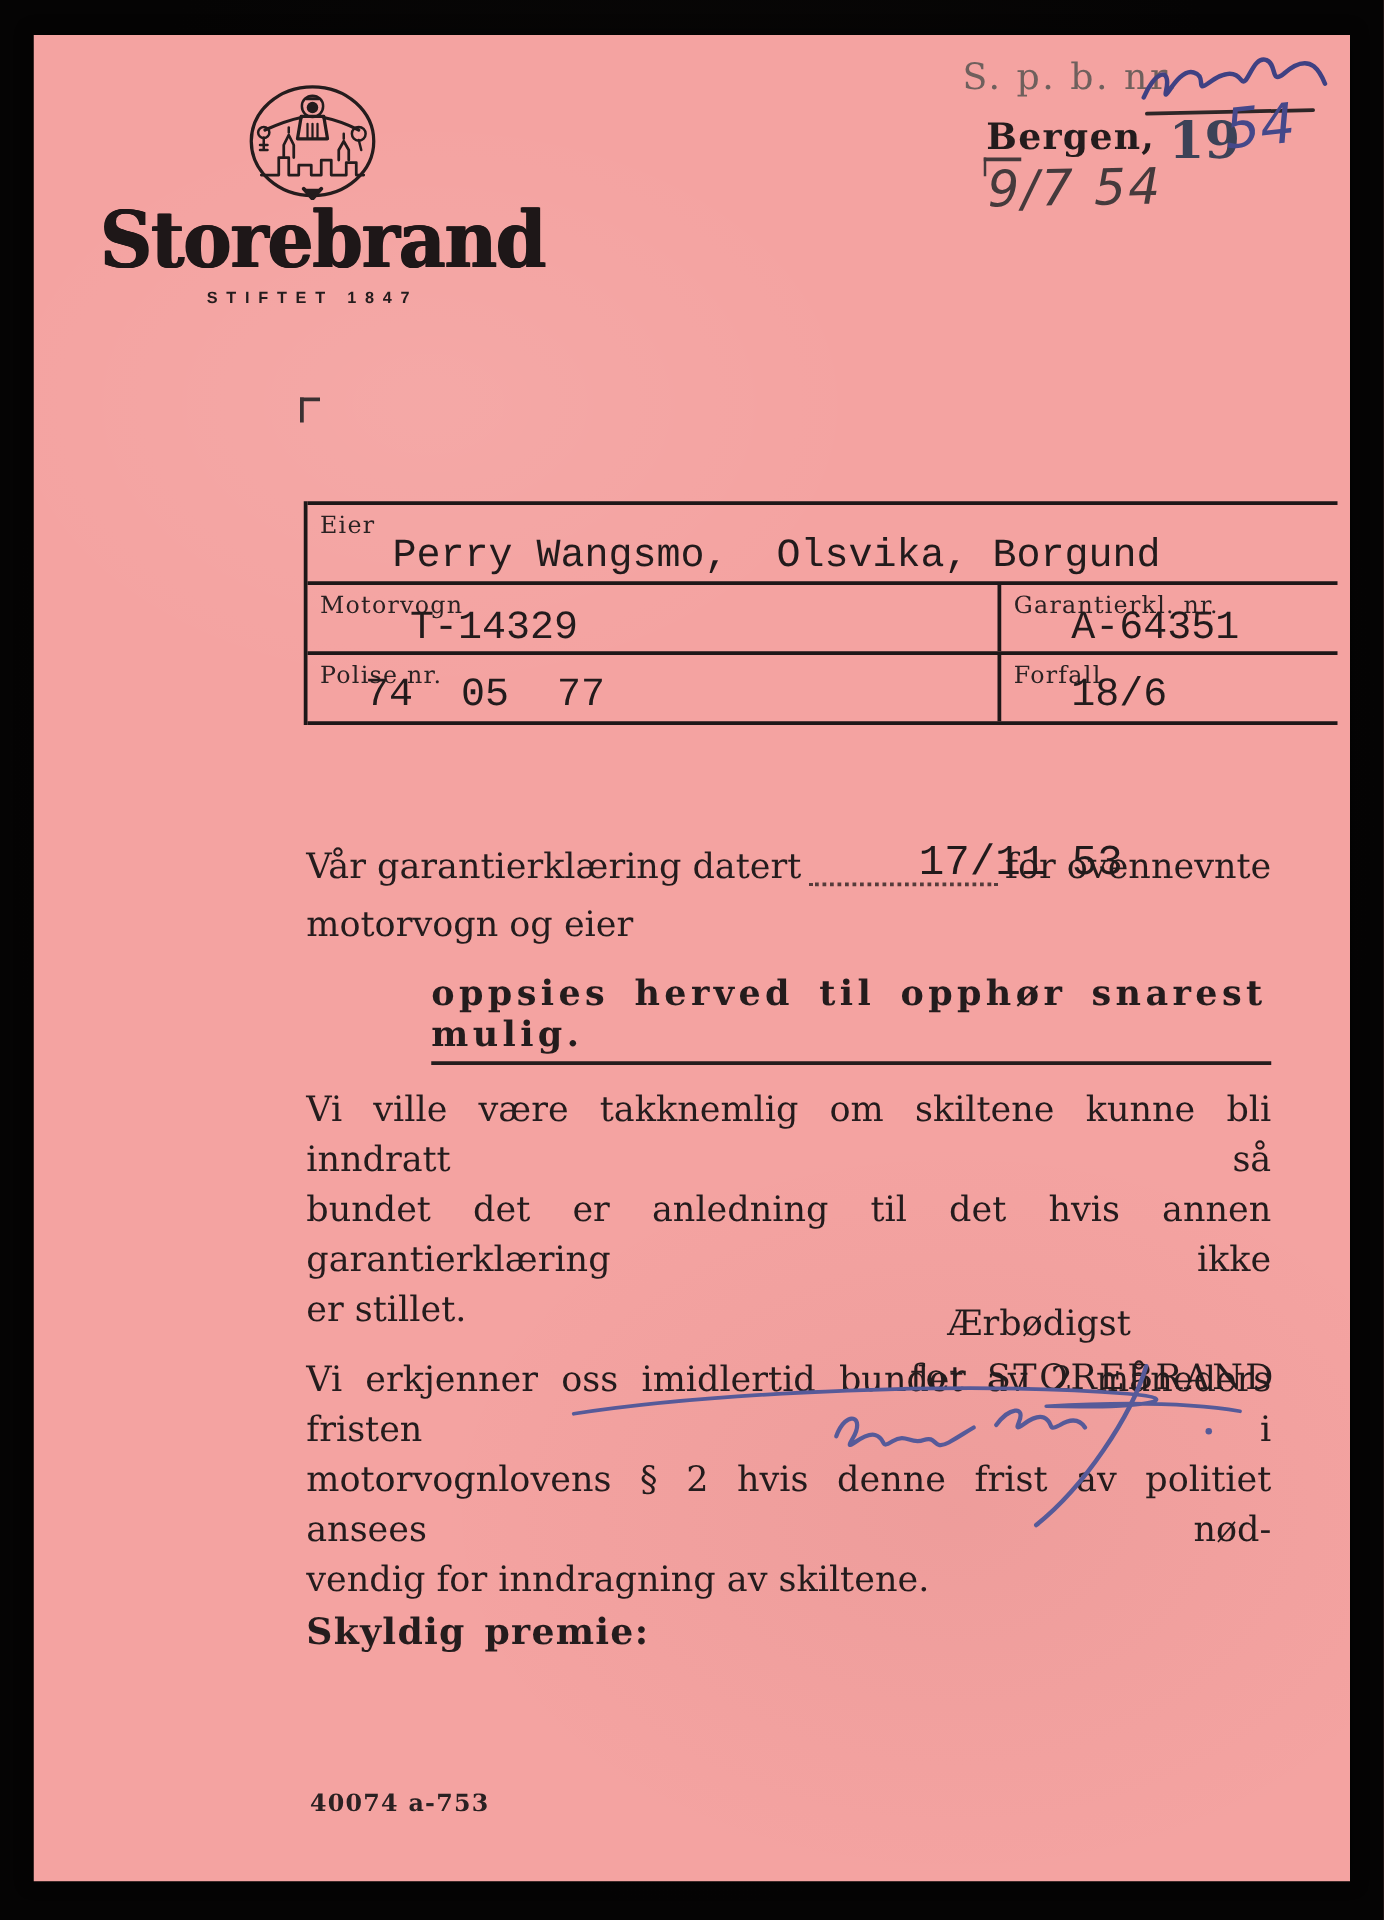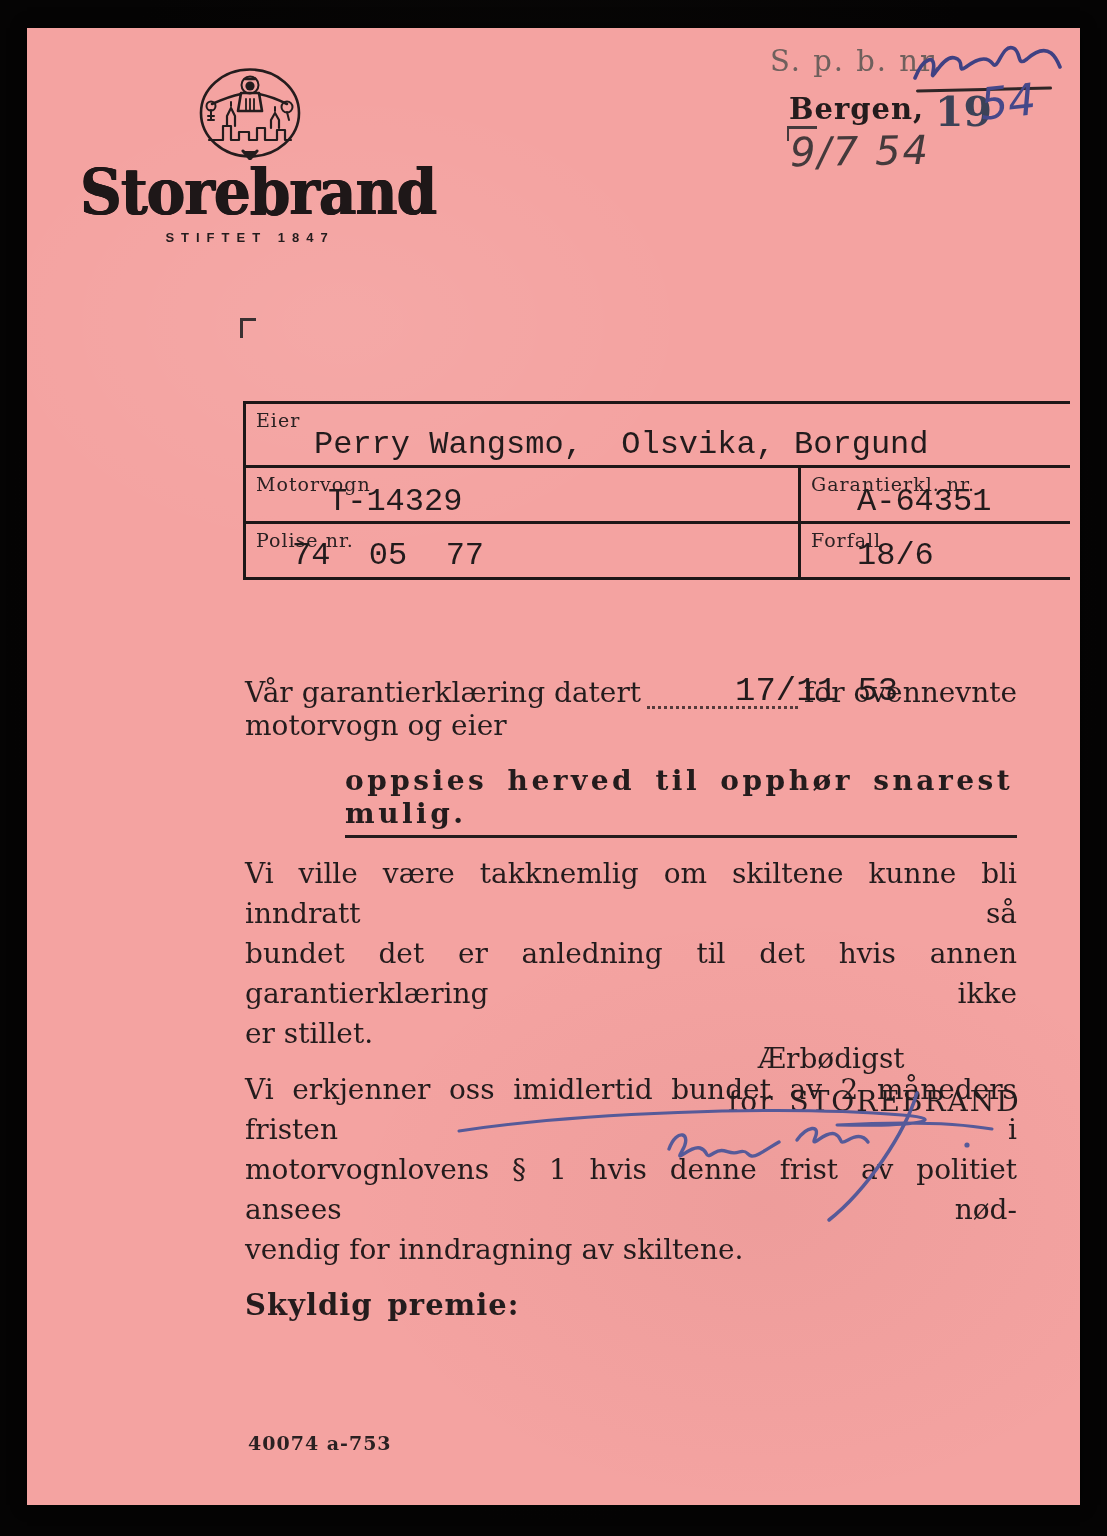--- a/index.html
+++ b/index.html
@@ -83,21 +83,21 @@
 
   
   .body-block{position:absolute;left:218px;top:648px;width:772px;font-size:28px;color:#241c1d;}
   .intro-line{display:flex;align-items:center;}
   .intro-line .pre{white-space:nowrap;}
   .leader{
     flex:1;position:relative;margin:0 6px;height:30px;align-self:flex-end;
     border-bottom:3px dotted rgba(45,33,34,.8);
   }
   .leader .typed{position:absolute;left:88px;bottom:-4px;font-size:34px;}
-  .intro2{}
+  .intro2{margin-top:14px;}
   .emphasis{
     margin-top:22px;margin-left:100px;display:inline-block;
     font-weight:bold;letter-spacing:3.5px;word-spacing:7px;
     border-bottom:3px solid #241c1d;padding-bottom:5px;
   }
   .para{margin-top:16px;line-height:40px;}
   .jline{text-align:justify;text-align-last:justify;}
 
   
   .closing{position:absolute;left:701px;top:1014px;font-size:28px;color:#241c1d;}
@@ -214,21 +214,21 @@
     <div><span class="emphasis">oppsies herved til opphør snarest mulig.</span></div>
 
     <div class="para">
       <div class="jline">Vi ville være takknemlig om skiltene kunne bli inndratt så</div>
       <div class="jline">bundet det er anledning til det hvis annen garantierklæring ikke</div>
       <div>er stillet.</div>
     </div>
 
     <div class="para">
       <div class="jline">Vi erkjenner oss imidlertid bundet av 2 måneders fristen i</div>
-      <div class="jline">motorvognlovens § 1 hvis denne frist av politiet ansees nød-</div>
+      <div class="jline">motorvognlovens § 2 hvis denne frist av politiet ansees nød-</div>
       <div>vendig for inndragning av skiltene.</div>
     </div>
   </div>
 
   <div class="closing">
     <div class="sal">Ærbødigst</div>
     <div class="comp">for STOREBRAND</div>
   </div>
 
   <svg class="signature" width="580" height="185" viewBox="0 0 580 185">

